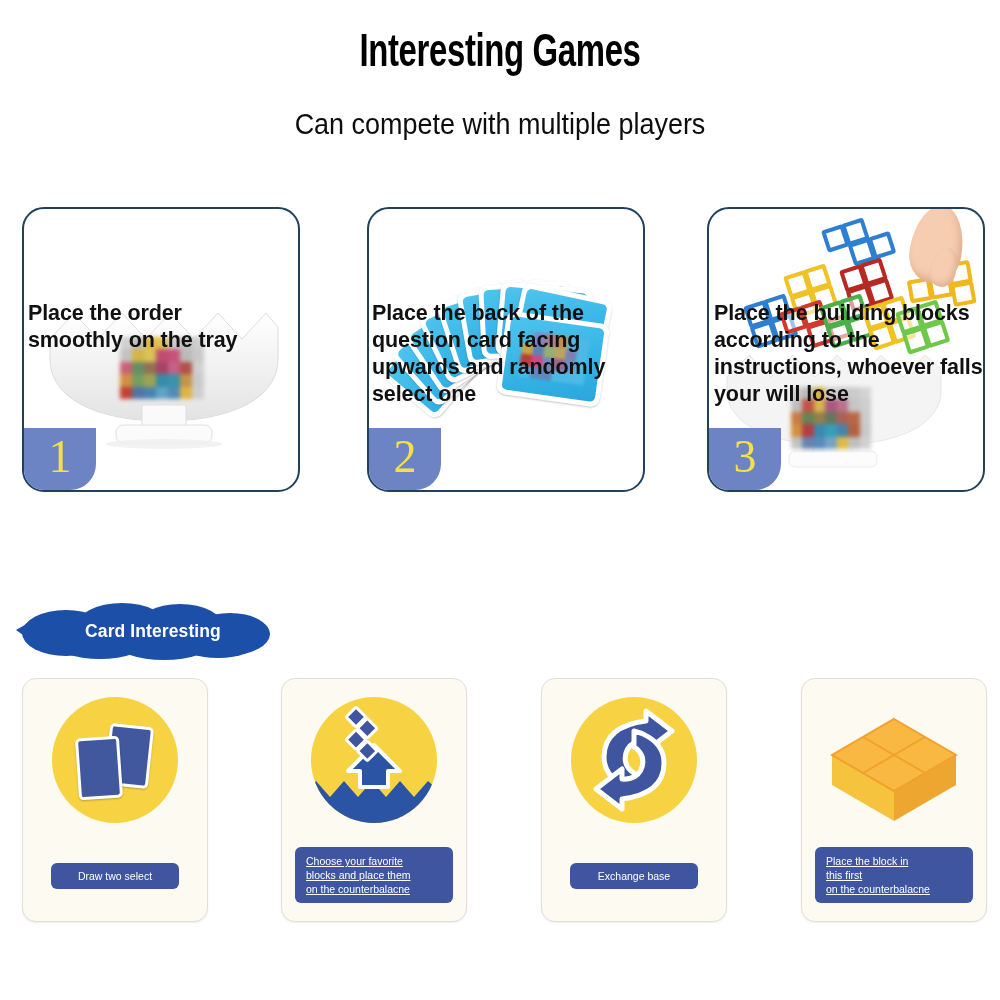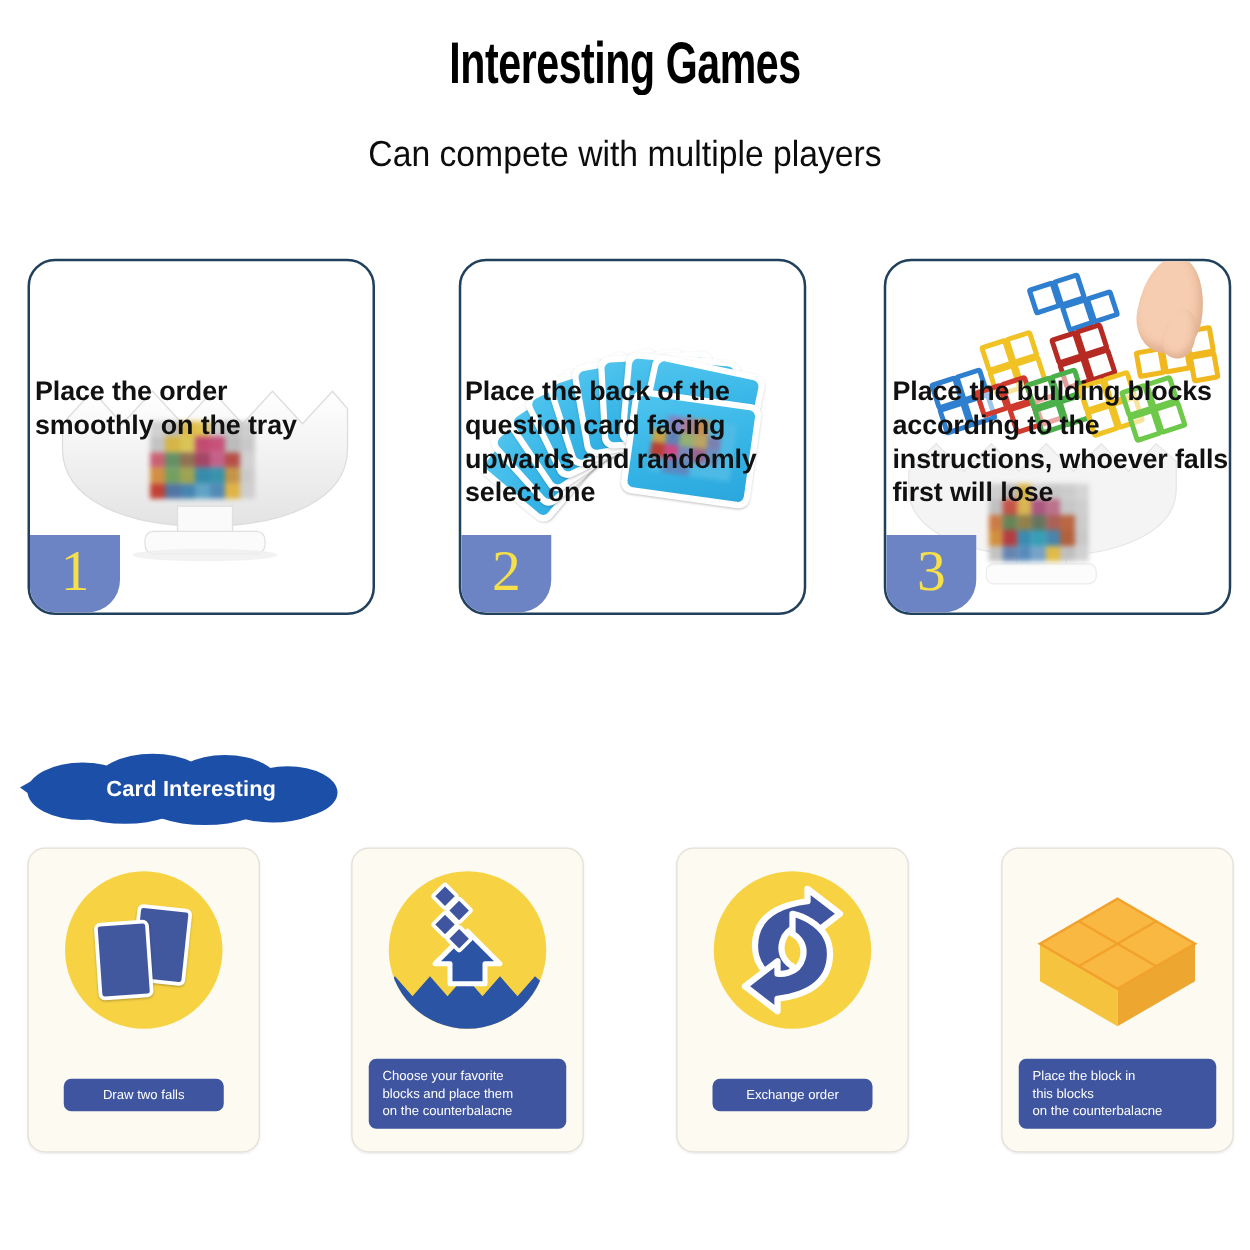--- a/index.html
+++ b/index.html
@@ -206,21 +206,21 @@
     color: #ffffff;
     border-radius: 6px;
     font-size: 10.5px;
     line-height: 14px;
     text-align: center;
     padding: 6px 9px;
     box-sizing: border-box;
     white-space: pre-line;
   }
   .desc-label.one-line { bottom: 32px; min-width: 128px; }
-  .desc-label.multi    { bottom: 18px; width: 158px; text-align: left; padding: 7px 11px; }
+  .desc-label.multi    { bottom: 18px; width: 158px; text-align: left; padding: 7px 11px; text-decoration: underline; }
 
   
   .pcard {
     position: absolute;
     width: 44px;
     height: 62px;
     background: #42589e;
     border: 3px solid #ffffff;
     border-radius: 5px;
     box-sizing: border-box;
@@ -455,21 +455,21 @@
           <i style="background:#4f86b8"></i>
           <i style="background:#6f9ec4"></i>
           <i style="background:#e0b83c"></i>
           <i style="background:#bdbdbd"></i>
           <i style="background:#cfcfcf"></i>
       </div>
     </div>
     <div class="step-badge">3</div>
   </div>
 </div>
-<div class="step-caption" id="step-caption-3">Place the building blocks according to the instructions, whoever falls first will lose</div>
+<div class="step-caption" id="step-caption-3">Place the building blocks according to the instructions, whoever falls your will lose</div>
 
 <div id="card-description-banner">
   <svg viewBox="0 0 272 62">
     <g fill="#1c4fa8">
       <ellipse cx="52" cy="33" rx="44" ry="23"></ellipse>
       <ellipse cx="108" cy="27" rx="46" ry="24"></ellipse>
       <ellipse cx="166" cy="28" rx="44" ry="24"></ellipse>
       <ellipse cx="216" cy="34" rx="40" ry="21"></ellipse>
       <ellipse cx="86" cy="42" rx="46" ry="17"></ellipse>
       <ellipse cx="150" cy="43" rx="48" ry="17"></ellipse>
@@ -480,21 +480,21 @@
   </svg>
   <div id="card-description-label">Card Interesting</div>
 </div>
 
 <div class="desc-card" id="desc-card-1">
   <div class="desc-art">
     <div class="disc"></div>
     <div class="pcard" style="left:84px; top:40px; transform:rotate(6deg);"></div>
     <div class="pcard" style="left:54px; top:52px; transform:rotate(-4deg);"></div>
   </div>
-  <div class="desc-label one-line">Draw two falls</div>
+  <div class="desc-label one-line">Draw two select</div>
 </div>
 
 <div class="desc-card" id="desc-card-2">
   <div class="desc-art">
     <div class="disc"></div>
     <svg width="184" height="166" viewBox="0 0 184 166" style="position:absolute;left:0;top:0;">
       <defs>
         <clipPath id="discClip">
             <circle cx="92" cy="75" r="63"></circle>
           </clipPath>
@@ -527,21 +527,21 @@
       <g fill="#3f55a0" stroke="#ffffff" stroke-width="5" stroke-linejoin="round">
         <path d="M104 36 L104 26 L130 46 L104 66 L104 56
                  C104 56 88 54 84 68 C80 82 92 88 92 88
                  L92 104 C92 104 62 98 62 72 C62 44 88 38 104 36 Z"></path>
         <path d="M80 114 L80 124 L54 104 L80 84 L80 94
                  C80 94 96 96 100 82 C104 68 92 62 92 62
                  L92 46 C92 46 122 52 122 78 C122 106 96 112 80 114 Z"></path>
       </g>
     </svg>
   </div>
-  <div class="desc-label one-line">Exchange order</div>
+  <div class="desc-label one-line">Exchange base</div>
 </div>
 
 <div class="desc-card" id="desc-card-4">
   <div class="desc-art">
     <svg width="184" height="166" viewBox="0 0 184 166" style="position:absolute;left:0;top:0;">
 
       <path d="M30 70 L30 100 L92 136 L92 106 Z" fill="#f5c33e"></path>
 
       <path d="M154 70 L154 100 L92 136 L92 106 Z" fill="#eda731"></path>
 
@@ -553,15 +553,15 @@
       <path d="M92 70 L123 88 L92 106 L61 88 Z" fill="#f9b841"></path>
 
       <g stroke="#f1a12c" stroke-width="2" fill="none">
         <path d="M61 52 L123 88"></path>
         <path d="M123 52 L61 88"></path>
         <path d="M92 34 L154 70 L92 106 L30 70 Z"></path>
       </g>
     </svg>
   </div>
   <div class="desc-label multi">Place the block in
-this blocks
+this first
 on the counterbalacne</div>
 </div>
 
 </body></html>

